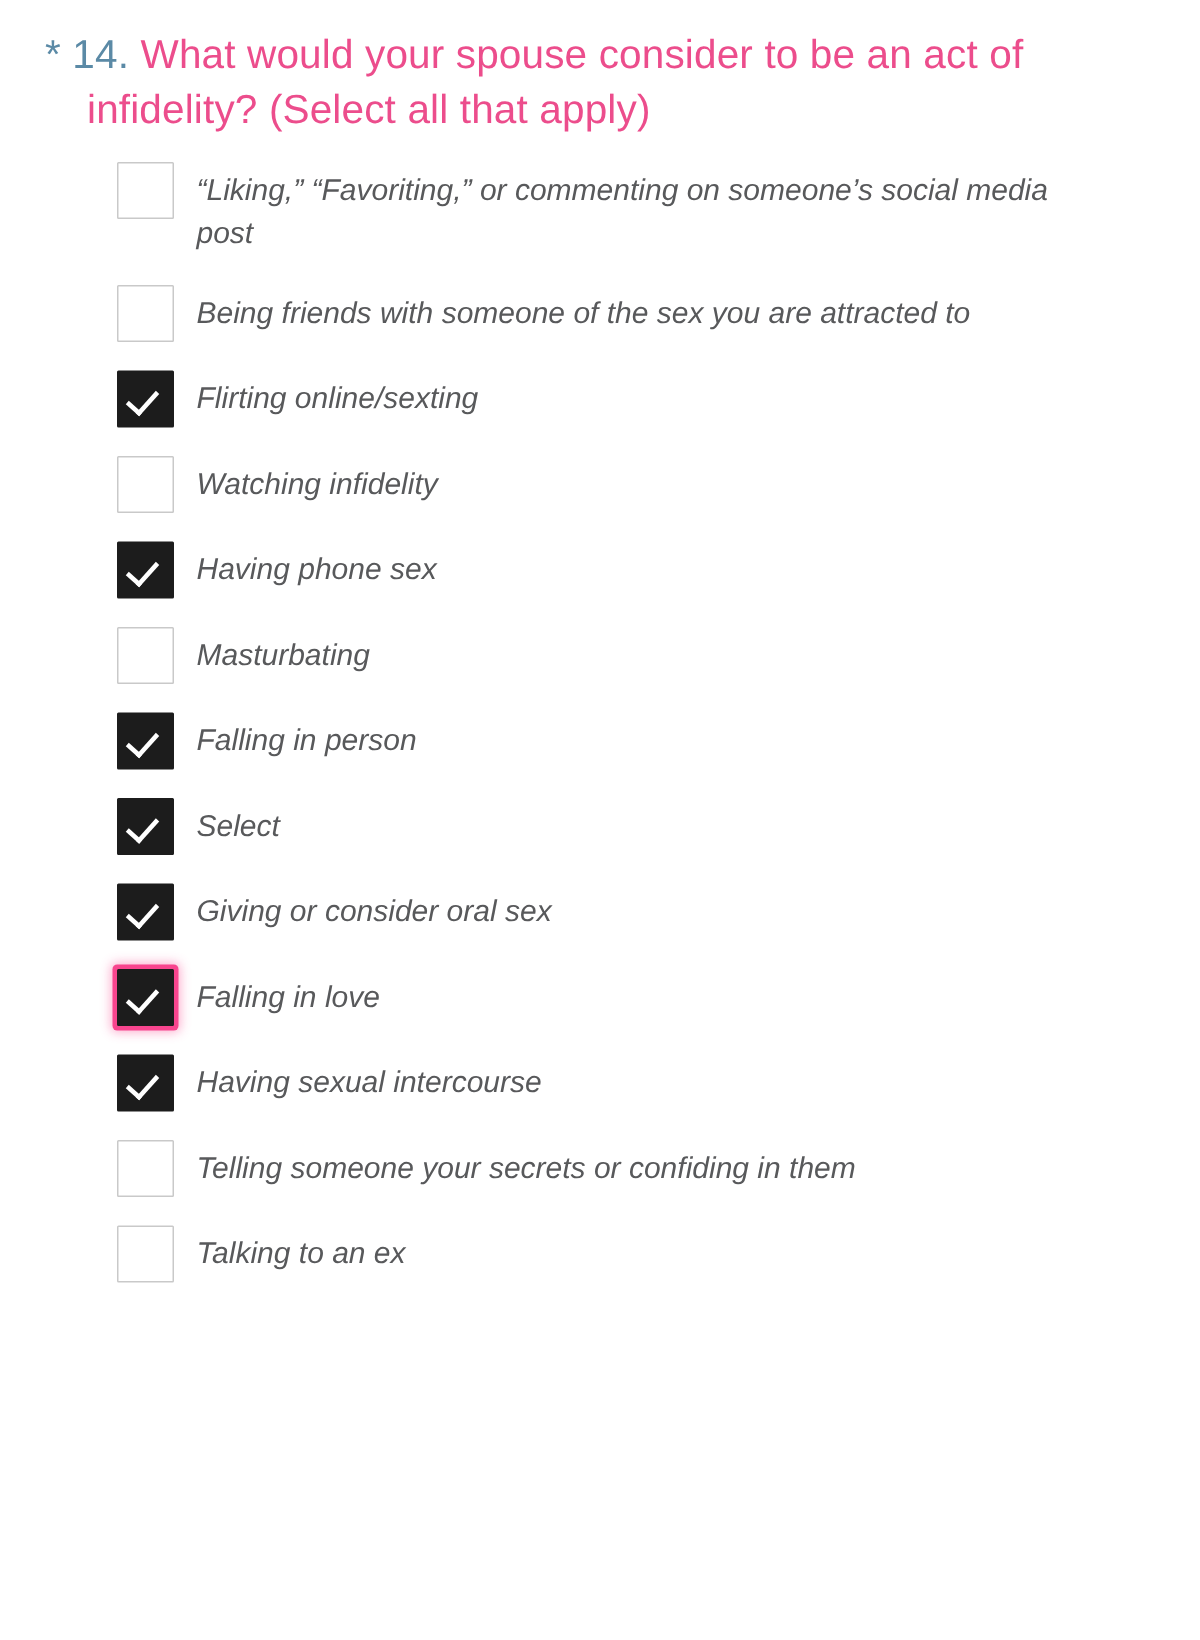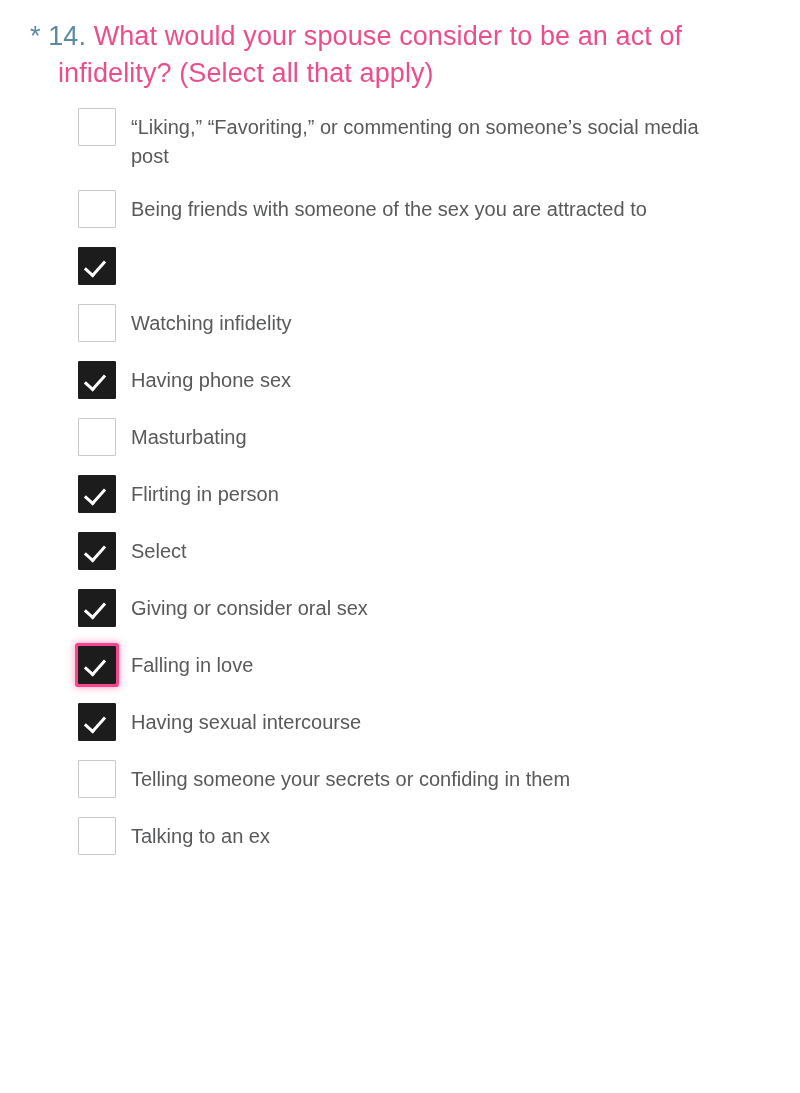--- a/index.html
+++ b/index.html
@@ -80,20 +80,21 @@
   .checkbox.focused {
     box-shadow: 0 0 0 3px #f8458e, 0 0 7px 4px rgba(248,69,142,0.45);
   }
   .option-label {
     font-size: 20px;
     line-height: 1.45;
     color: #58595b;
     padding-left: 15px;
     padding-top: 6px;
     max-width: 600px;
+    font-style: italic;
   }
 </style>
 </head>
 <body>
 
 <div class="page">
 
   <h1 class="question">
     <span class="asterisk">*</span>
     <span class="qnum">14.</span>
@@ -104,36 +105,37 @@
       <li class="option">
         <span class="checkbox"></span>
         <span class="option-label">“Liking,” “Favoriting,” or commenting on someone’s social media post</span>
       </li>
       <li class="option">
         <span class="checkbox"></span>
         <span class="option-label">Being friends with someone of the sex you are attracted to</span>
       </li>
       <li class="option">
         <span class="checkbox checked"></span>
+        <span class="option-label">Flirting online/sexting</span>
       </li>
       <li class="option">
         <span class="checkbox"></span>
         <span class="option-label">Watching infidelity</span>
       </li>
       <li class="option">
         <span class="checkbox checked"></span>
         <span class="option-label">Having phone sex</span>
       </li>
       <li class="option">
         <span class="checkbox"></span>
         <span class="option-label">Masturbating</span>
       </li>
       <li class="option">
         <span class="checkbox checked"></span>
-        <span class="option-label">Flirting in person</span>
+        <span class="option-label">Falling in person</span>
       </li>
       <li class="option">
         <span class="checkbox checked"></span>
         <span class="option-label">Select</span>
       </li>
       <li class="option">
         <span class="checkbox checked"></span>
         <span class="option-label">Giving or consider oral sex</span>
       </li>
       <li class="option">

